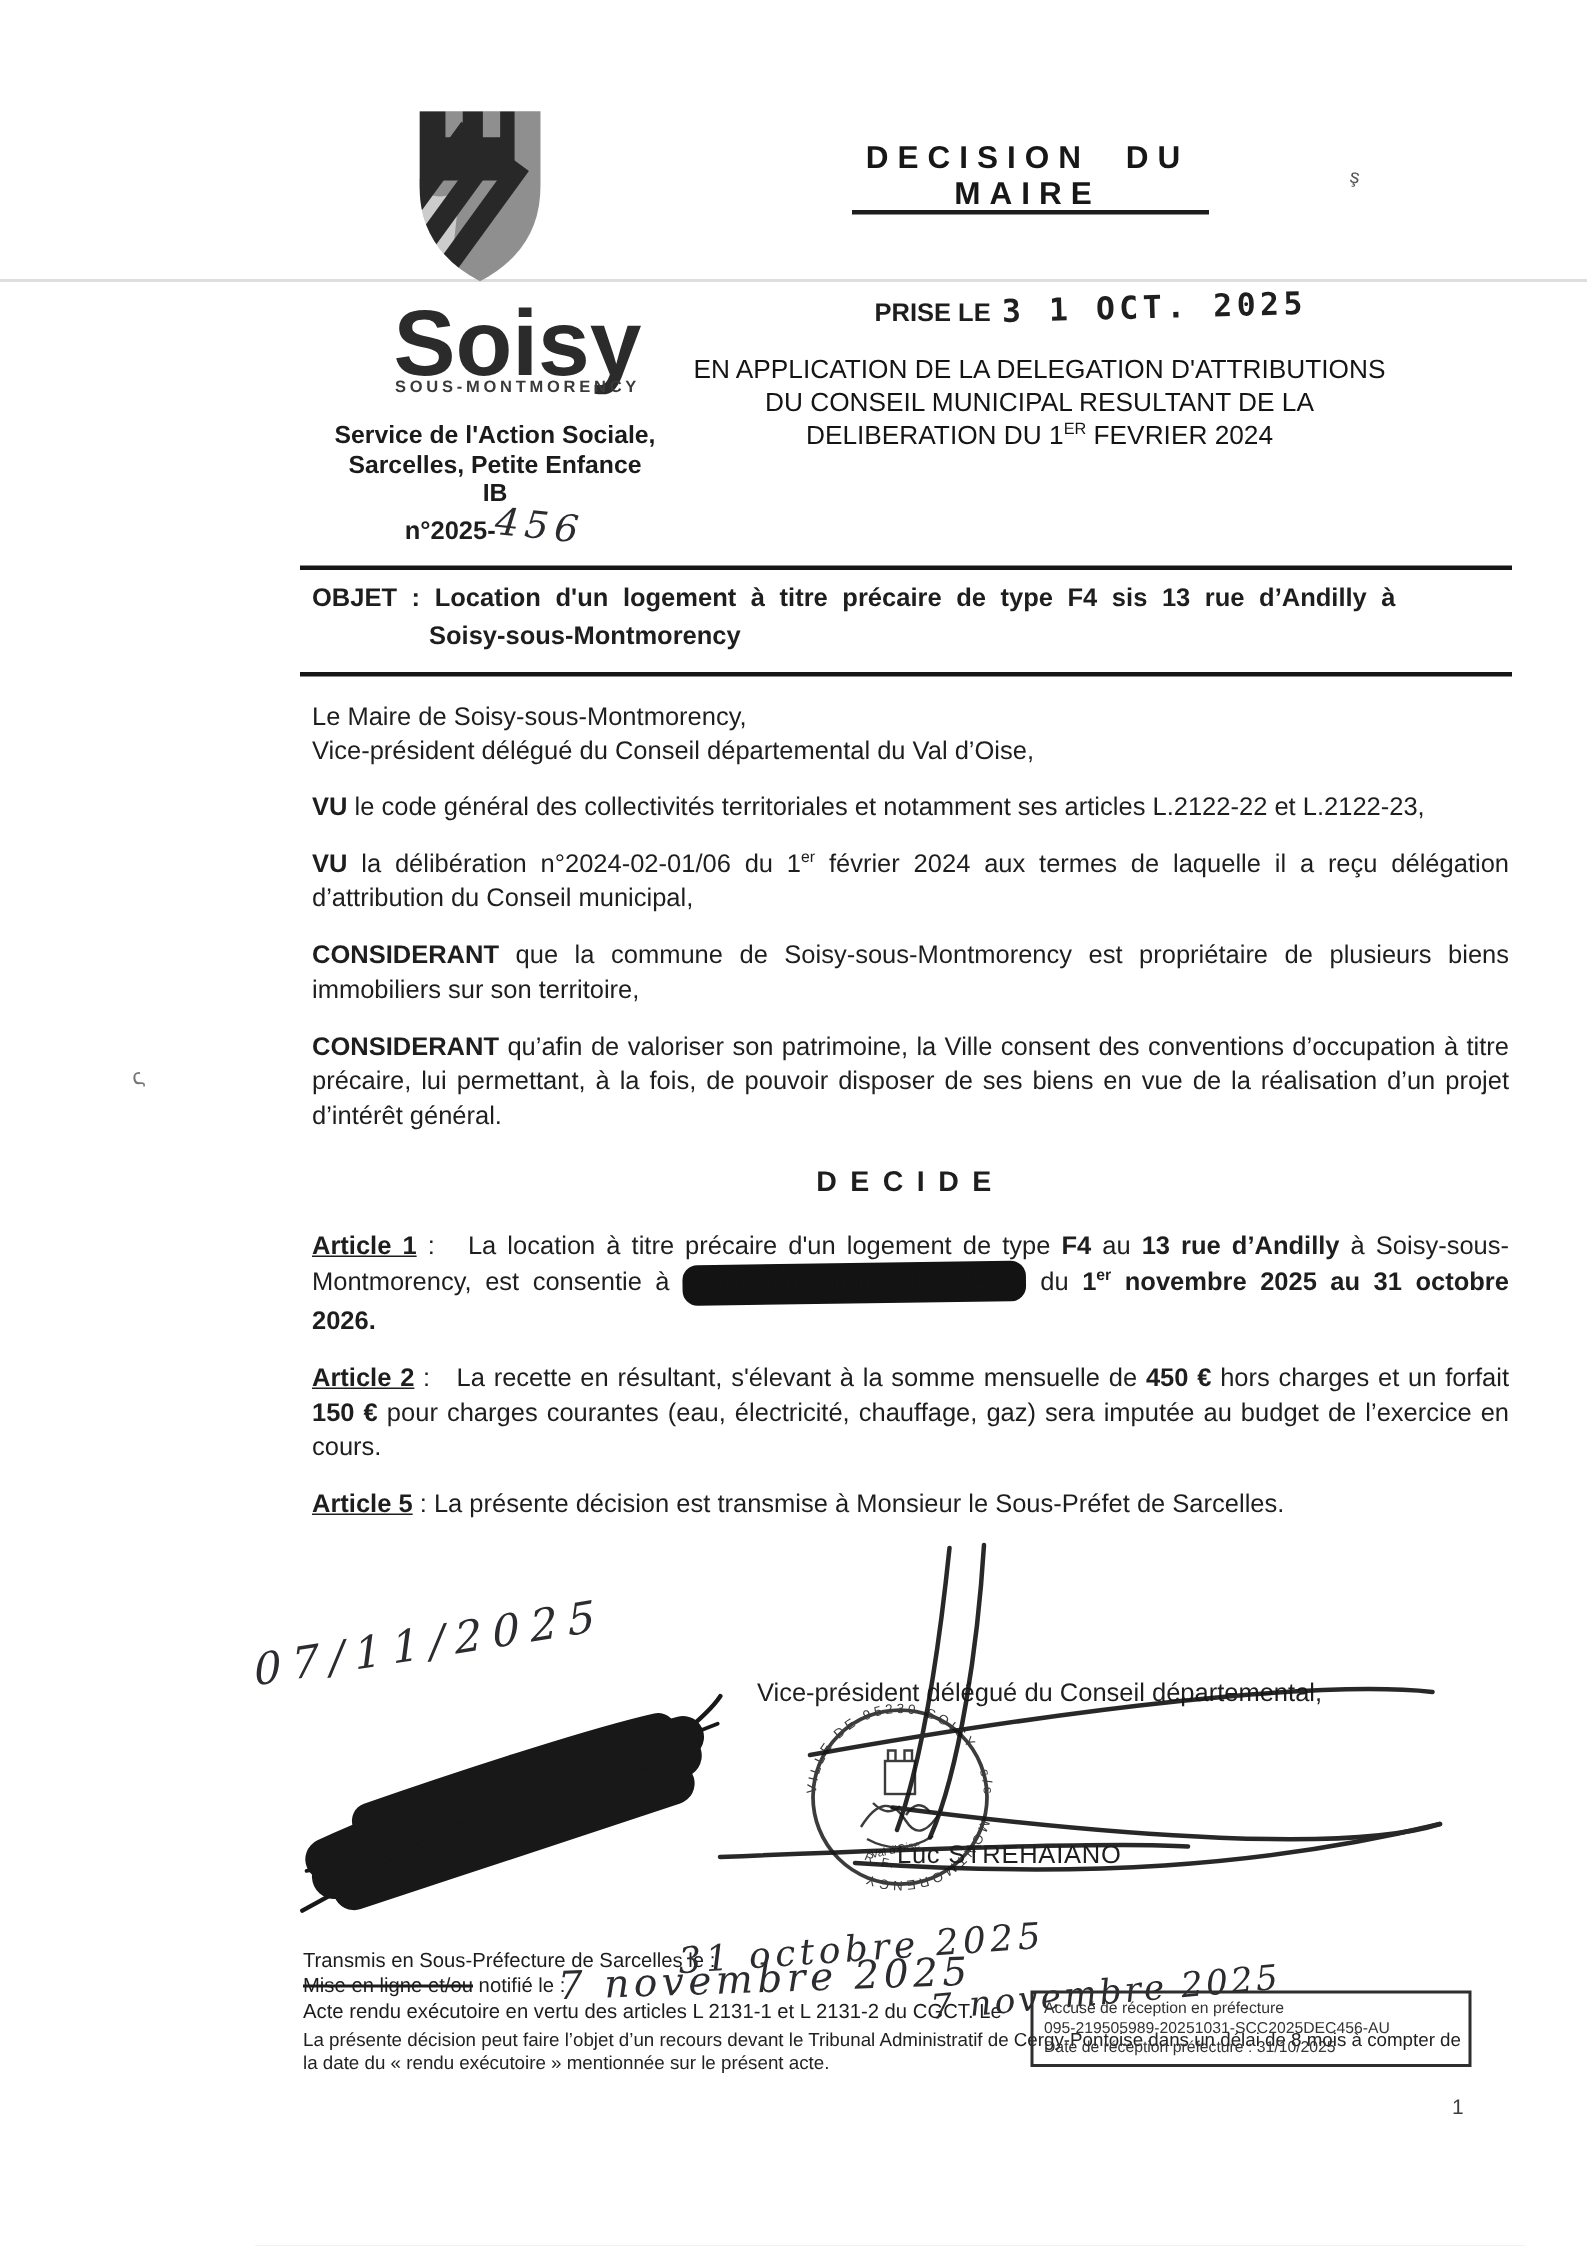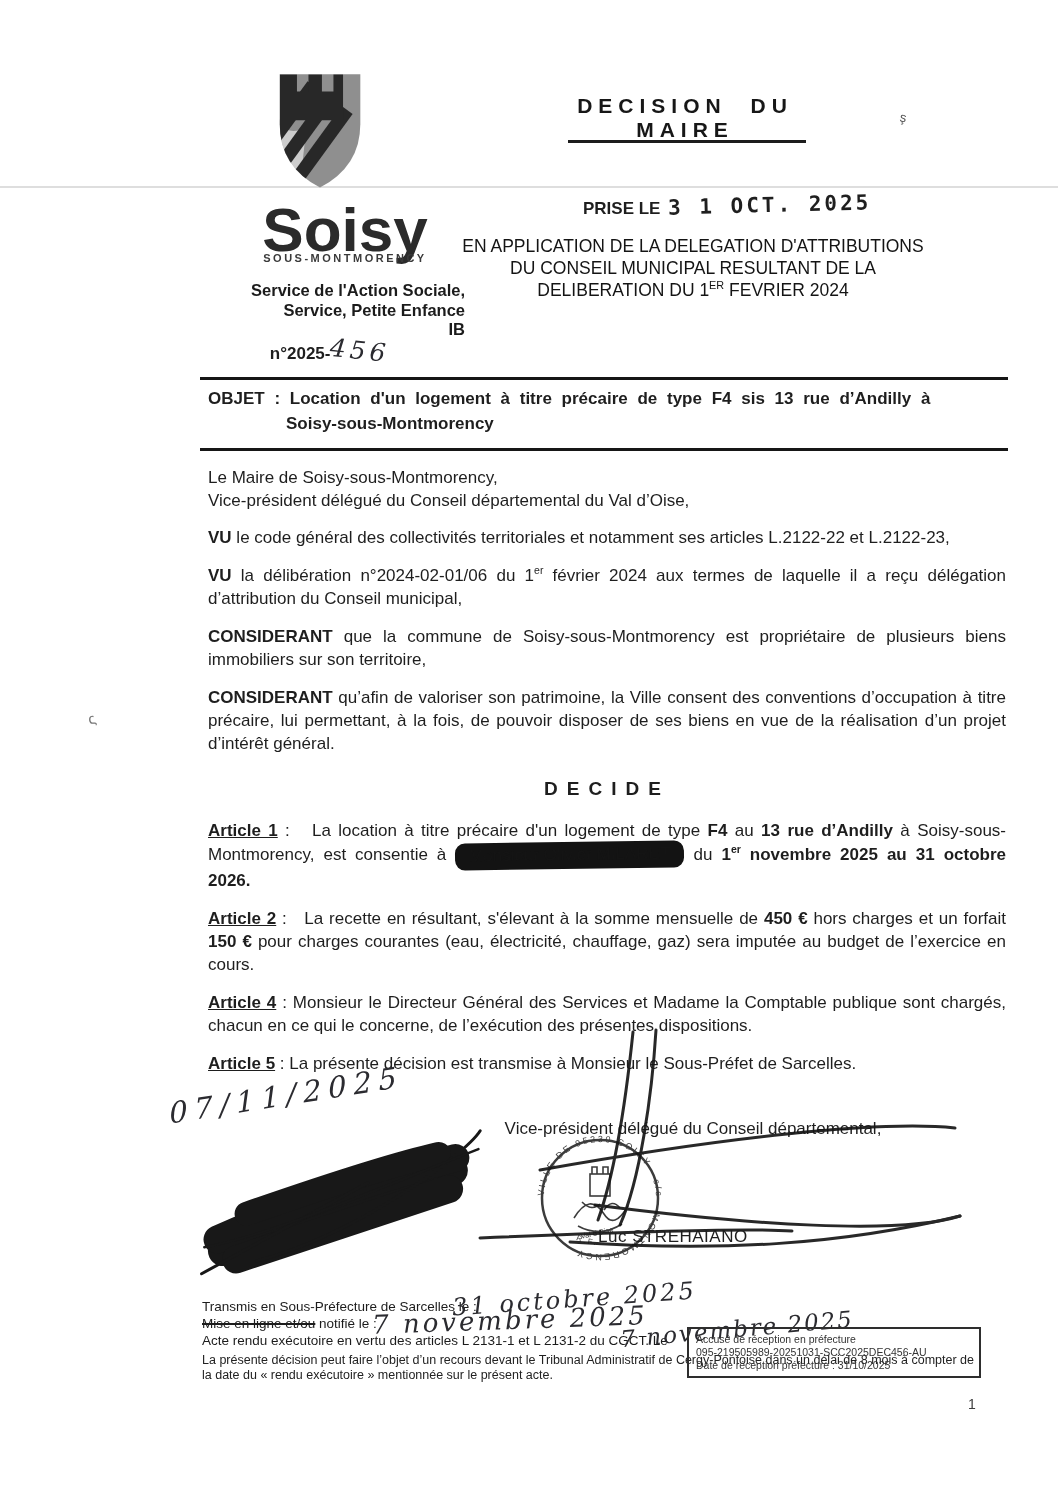--- a/index.html
+++ b/index.html
@@ -11,21 +11,21 @@
   .st{text-decoration:line-through;text-decoration-thickness:2px;}
   sup{font-size:0.62em;line-height:0;}
   .redact{display:inline-block;background:#131313;color:rgba(25,25,25,0.18);
           padding:1px 14px 3px;border-radius:10px;transform:rotate(-0.8deg);}
   .scanline{left:0;top:186px;width:1058px;height:2px;background:#dedede;}
   
   .logo-word{left:250px;top:194px;width:190px;text-align:center;font-size:62px;font-weight:bold;
              letter-spacing:0px;color:#2b2b2b;}
   .logo-sub{left:245px;top:252px;width:200px;text-align:center;font-size:11px;font-weight:bold;
             letter-spacing:2.5px;color:#3a3a3a;}
-  .service-block{left:195px;top:281px;width:270px;text-align:right;font-size:16.5px;
+  .service-block{left:195px;top:281px;width:270px;text-align:center;font-size:16.5px;
                  font-weight:bold;line-height:19.5px;color:#1b1b1b;}
   .doc-number{left:195px;top:336px;width:270px;text-align:center;font-size:17px;font-weight:bold;}
   .hand{font-family:"DejaVu Serif",serif;font-style:italic;color:#2b2b30;}
   .num-hand{font-size:25px;letter-spacing:4px;display:inline-block;transform:rotate(6deg);font-weight:normal;}
   
   .doc-title{left:520px;top:94px;width:330px;text-align:center;font-size:21px;font-weight:bold;
              letter-spacing:6px;word-spacing:12px;color:#171717;}
   .title-underline{left:568px;top:140px;width:238px;height:3px;background:#1d1d1d;}
   .smudge{left:900px;top:110px;font-size:13px;color:#555;transform:rotate(10deg);}
   .prise-label{left:583px;top:199px;font-size:17px;font-weight:bold;}
@@ -82,21 +82,21 @@
         <rect x="38" y="26" width="14" height="110"></rect>
         <rect x="60" y="26" width="14" height="110"></rect>
       </g>
       <path d="M8,58 V10 H26 V28 H38 V10 H52 V28 H64 V10 H74 V58 Z" fill="#282828"></path>
     </g>
   </svg>
   <div class="abs logo-word">Soisy</div>
   <div class="abs logo-sub">SOUS-MONTMORENCY</div>
   <div class="abs service-block">
     <div>Service de l'Action Sociale,</div>
-    <div>Service, Petite Enfance</div>
+    <div>Sarcelles, Petite Enfance</div>
     <div>IB</div>
   </div>
   <div class="abs doc-number">
     <span>n°2025-</span><span class="hand num-hand">456</span>
   </div>
 
   <div class="abs doc-title">DECISION DU MAIRE</div>
   <div class="abs title-underline"></div>
   <span class="abs smudge">ş</span>
   <div class="abs prise-label">PRISE LE</div>
@@ -117,21 +117,20 @@
       <p>Le Maire de Soisy-sous-Montmorency,</p>
       <p>Vice-président délégué du Conseil départemental du Val d’Oise,</p>
     </div>
     <p><span class="b">VU</span><span> le code général des collectivités territoriales et notamment ses articles L.2122-22 et L.2122-23,</span></p>
     <p><span class="b">VU</span><span> la délibération n°2024-02-01/06 du 1</span><sup>er</sup><span> février 2024 aux termes de laquelle il a reçu délégation d’attribution du Conseil municipal,</span></p>
     <p><span class="b">CONSIDERANT</span><span> que la commune de Soisy-sous-Montmorency est propriétaire de plusieurs biens immobiliers sur son territoire,</span></p>
     <p><span class="b">CONSIDERANT</span><span> qu’afin de valoriser son patrimoine, la Ville consent des conventions d’occupation à titre précaire, lui permettant, à la fois, de pouvoir disposer de ses biens en vue de la réalisation d’un projet d’intérêt général.</span></p>
     <div class="decide">DECIDE</div>
     <p><span class="b u">Article 1</span><span> :&nbsp;&nbsp; La location à titre précaire d'un logement de type </span><span class="b">F4</span><span> au </span><span class="b">13 rue d’Andilly</span><span> à Soisy-sous-Montmorency, est consentie à </span><span class="redact">Monsieur Olivier MILARET</span><span> du </span><span class="b">1</span><sup class="b">er</sup><span class="b"> novembre 2025 au </span><span class="b">31 octobre 2026.</span></p>
     <p><span class="b u">Article 2</span><span> :&nbsp;&nbsp; La recette en résultant, s'élevant à la somme mensuelle de </span><span class="b">450 €</span><span> hors charges et un forfait </span><span class="b">150 €</span><span> pour charges courantes (eau, électricité, chauffage, gaz) sera imputée au budget de l’exercice en cours.</span></p>
-    <p><span class="b u">Article 4</span><span> : Monsieur le Directeur Général des Services et Madame la Comptable publique sont chargés, chacun en ce qui le concerne, de l’exécution des présentes dispositions.</span></p>
     <p><span class="b u">Article 5</span><span> : La présente décision est transmise à Monsieur le Sous-Préfet de Sarcelles.</span></p>
   </div>
 
   <span class="abs squiggle">ς</span>
 
   <div class="abs hand visa-date">07/11/2025</div>
 
   <svg class="abs" style="left:188px;top:1128px;" width="310" height="150" viewBox="0 0 310 150">
     <g transform="rotate(-7 155 75)" stroke="#181818" fill="none" stroke-linecap="round">
       <path d="M30,108 C95,86 205,62 268,56" stroke-width="30"></path>

